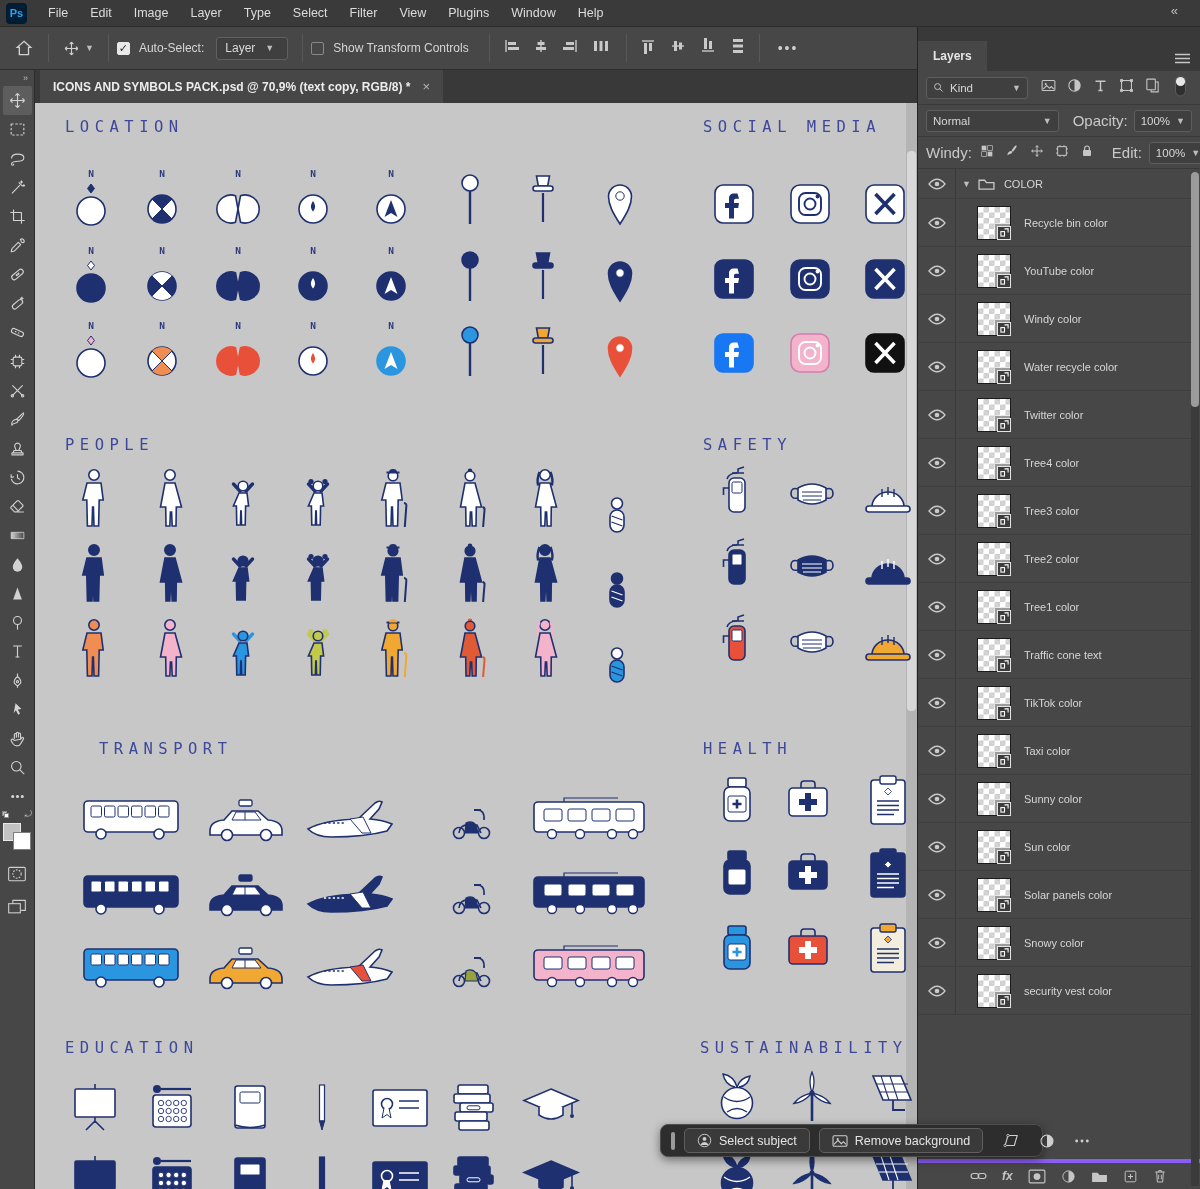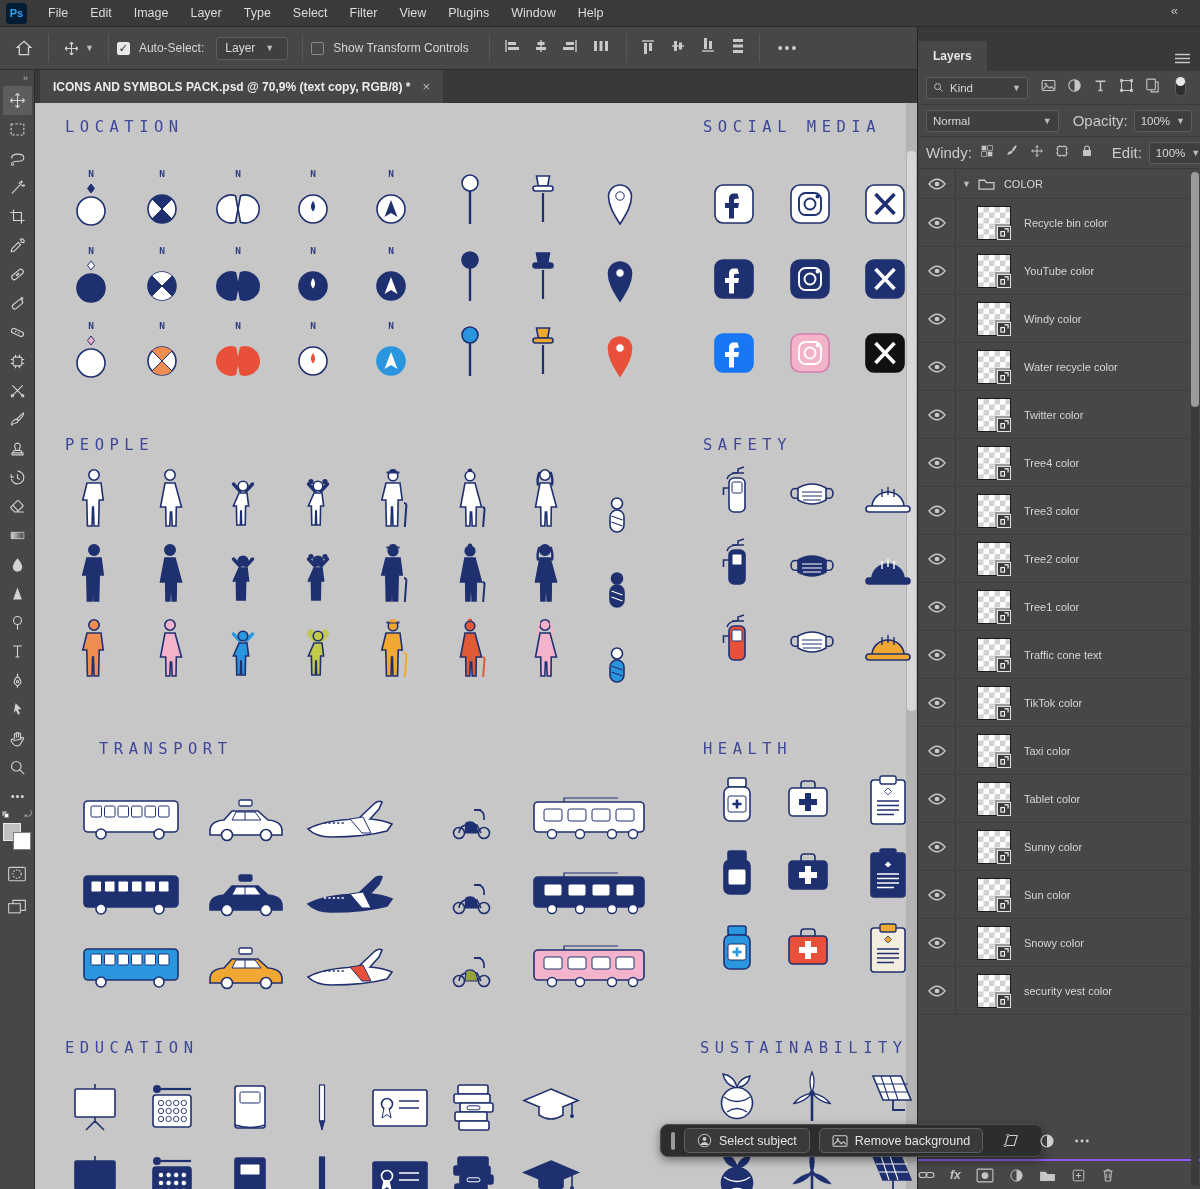--- a/index.html
+++ b/index.html
@@ -81,22 +81,22 @@
   .eyecol{width:38px;height:100%;border-right:1px solid #3a3a3a;display:flex;align-items:center;justify-content:center;flex:none}
   .thumb{width:34px;height:34px;margin-left:21px;position:relative;border:1px solid #1c1c1c;flex:none;
     background-color:#fff;
     background-image:linear-gradient(45deg,#cfcfcf 25%,transparent 25%,transparent 75%,#cfcfcf 75%),
                      linear-gradient(45deg,#cfcfcf 25%,transparent 25%,transparent 75%,#cfcfcf 75%);
     background-size:11px 11px;background-position:0 0,5.5px 5.5px}
   .thumb .fillpx{position:absolute;right:0;bottom:0;width:15px;height:15px;background:#9b9b9b}
   .thumb .so{position:absolute;right:-1px;bottom:-1px;width:14px;height:14px;background:#3c3c3c;
     border:1px solid #e3e3e3;display:flex;align-items:center;justify-content:center}
   .lname{margin-left:13px;color:#d6d6d6;font-size:11px;white-space:nowrap}
-  .p-bottom{position:absolute;left:0;right:0;bottom:0;height:30px;background:#474747;border-top:2px solid #8b5cf6;
-    display:flex;align-items:center;gap:15px}
+  .p-bottom{position:absolute;left:0;right:0;bottom:0;height:30px;background:#474747;border-top:4px solid #8b5cf6;
+    display:flex;align-items:center;padding-left:52px;gap:15px}
   .fxtxt{color:#c5c5c5;font-size:12px;font-style:italic;font-weight:bold;line-height:12px}
   #p-scroll{position:absolute;right:1px;top:145px;width:8px;height:1014px;background:#3b3b3b}
   #p-thumbbar{position:absolute;right:0;top:0;width:8px;height:235px;background:#9b9b9b;border-radius:4px}
 
   
   #ctxbar{position:absolute;left:660px;top:1124px;width:383px;height:33px;background:#2d2d2d;
     border:1px solid #4e4e4e;border-radius:8px;display:flex;align-items:center;gap:9px;
     padding:0 10px;z-index:40;box-shadow:0 3px 10px rgba(0,0,0,.45)}
   .ctx-handle{width:4px;height:18px;border-radius:2px;background:#9a9a9a;flex:none}
   .ctx-btn{height:25px;background:#3a3a3a;border:1px solid #5f5f5f;border-radius:5px;color:#e4e4e4;
@@ -1617,57 +1617,57 @@
           </span>
           <span class="thumb">
             <span class="fillpx"></span>
             <span class="so">
               <svg width="9" height="9" viewBox="0 0 10 10">
                 <rect x="1" y="4" width="4" height="5" fill="none" stroke="#fff" stroke-width="1.2"></rect>
                 <path d="M5 1h4v4" fill="none" stroke="#fff" stroke-width="1.2"></path>
               </svg>
             </span>
           </span>
-          <span class="lname">Tablet color</span>
+          <span class="lname">Sunny color</span>
         </div>
         <div class="lrow">
           <span class="eyecol">
             <svg width="18" height="12" viewBox="0 0 18 12">
               <path d="M1 6Q9 -3.5 17 6Q9 15.5 1 6Z" fill="none" stroke="#c9c9c9" stroke-width="1.3"></path>
               <circle cx="9" cy="6" r="2.3" fill="#c9c9c9"></circle>
             </svg>
           </span>
           <span class="thumb">
             <span class="fillpx"></span>
             <span class="so">
               <svg width="9" height="9" viewBox="0 0 10 10">
                 <rect x="1" y="4" width="4" height="5" fill="none" stroke="#fff" stroke-width="1.2"></rect>
                 <path d="M5 1h4v4" fill="none" stroke="#fff" stroke-width="1.2"></path>
               </svg>
             </span>
           </span>
-          <span class="lname">Sunny color</span>
+          <span class="lname">Sun color</span>
         </div>
         <div class="lrow">
           <span class="eyecol">
             <svg width="18" height="12" viewBox="0 0 18 12">
               <path d="M1 6Q9 -3.5 17 6Q9 15.5 1 6Z" fill="none" stroke="#c9c9c9" stroke-width="1.3"></path>
               <circle cx="9" cy="6" r="2.3" fill="#c9c9c9"></circle>
             </svg>
           </span>
           <span class="thumb">
             <span class="fillpx"></span>
             <span class="so">
               <svg width="9" height="9" viewBox="0 0 10 10">
                 <rect x="1" y="4" width="4" height="5" fill="none" stroke="#fff" stroke-width="1.2"></rect>
                 <path d="M5 1h4v4" fill="none" stroke="#fff" stroke-width="1.2"></path>
               </svg>
             </span>
           </span>
-          <span class="lname">Sun color</span>
+          <span class="lname">Solar panels color</span>
         </div>
         <div class="lrow">
           <span class="eyecol">
             <svg width="18" height="12" viewBox="0 0 18 12">
               <path d="M1 6Q9 -3.5 17 6Q9 15.5 1 6Z" fill="none" stroke="#c9c9c9" stroke-width="1.3"></path>
               <circle cx="9" cy="6" r="2.3" fill="#c9c9c9"></circle>
             </svg>
           </span>
           <span class="thumb">
             <span class="fillpx"></span>

